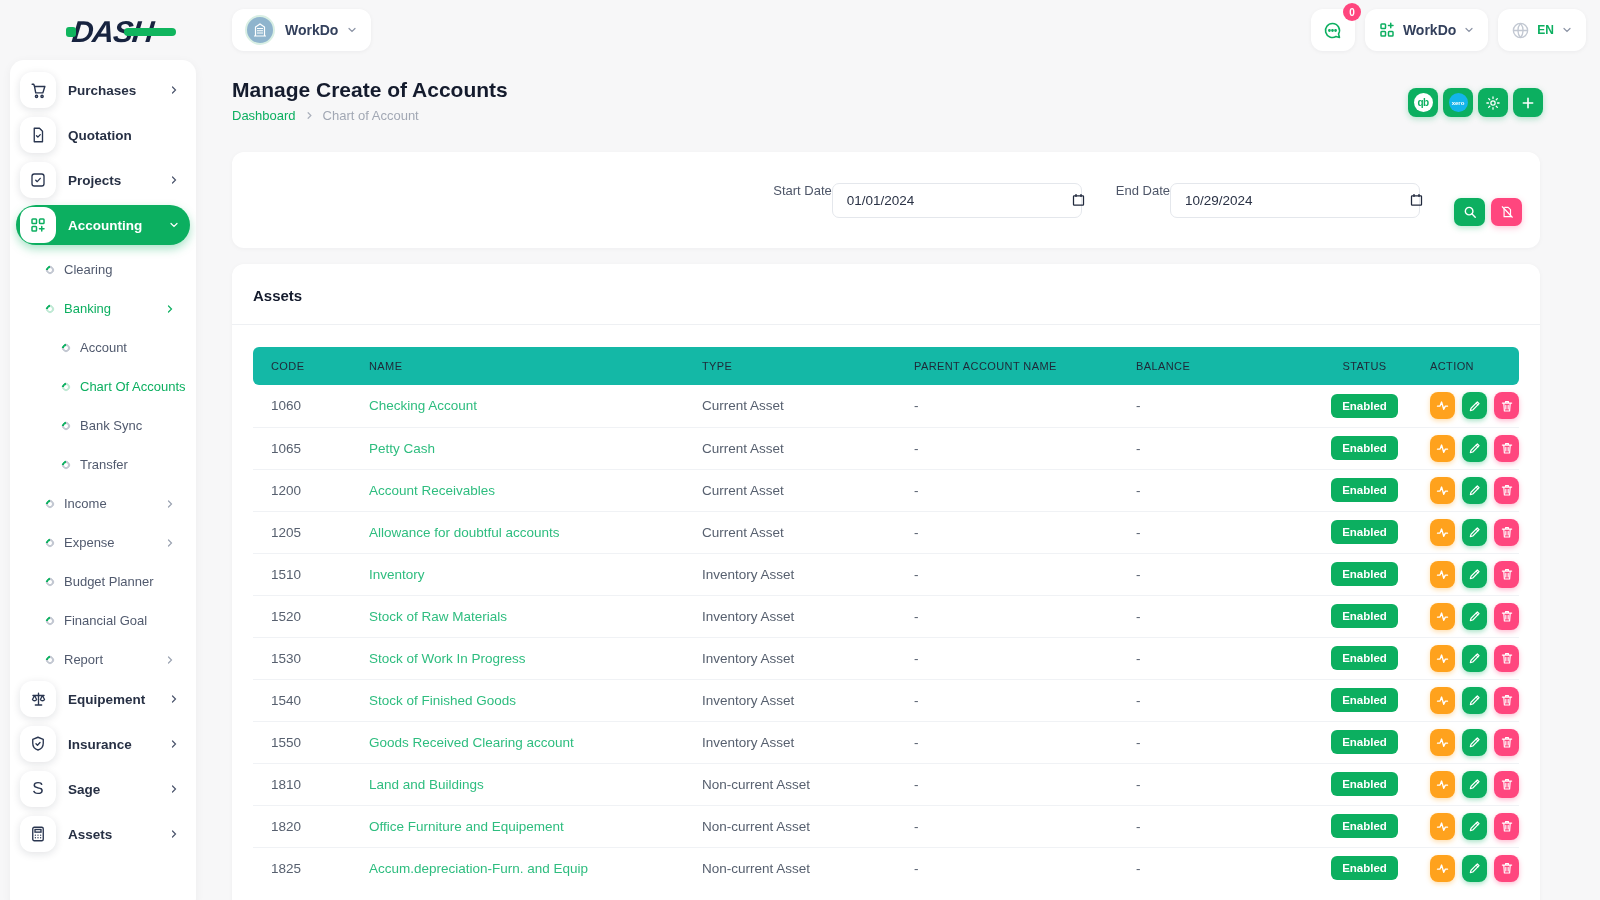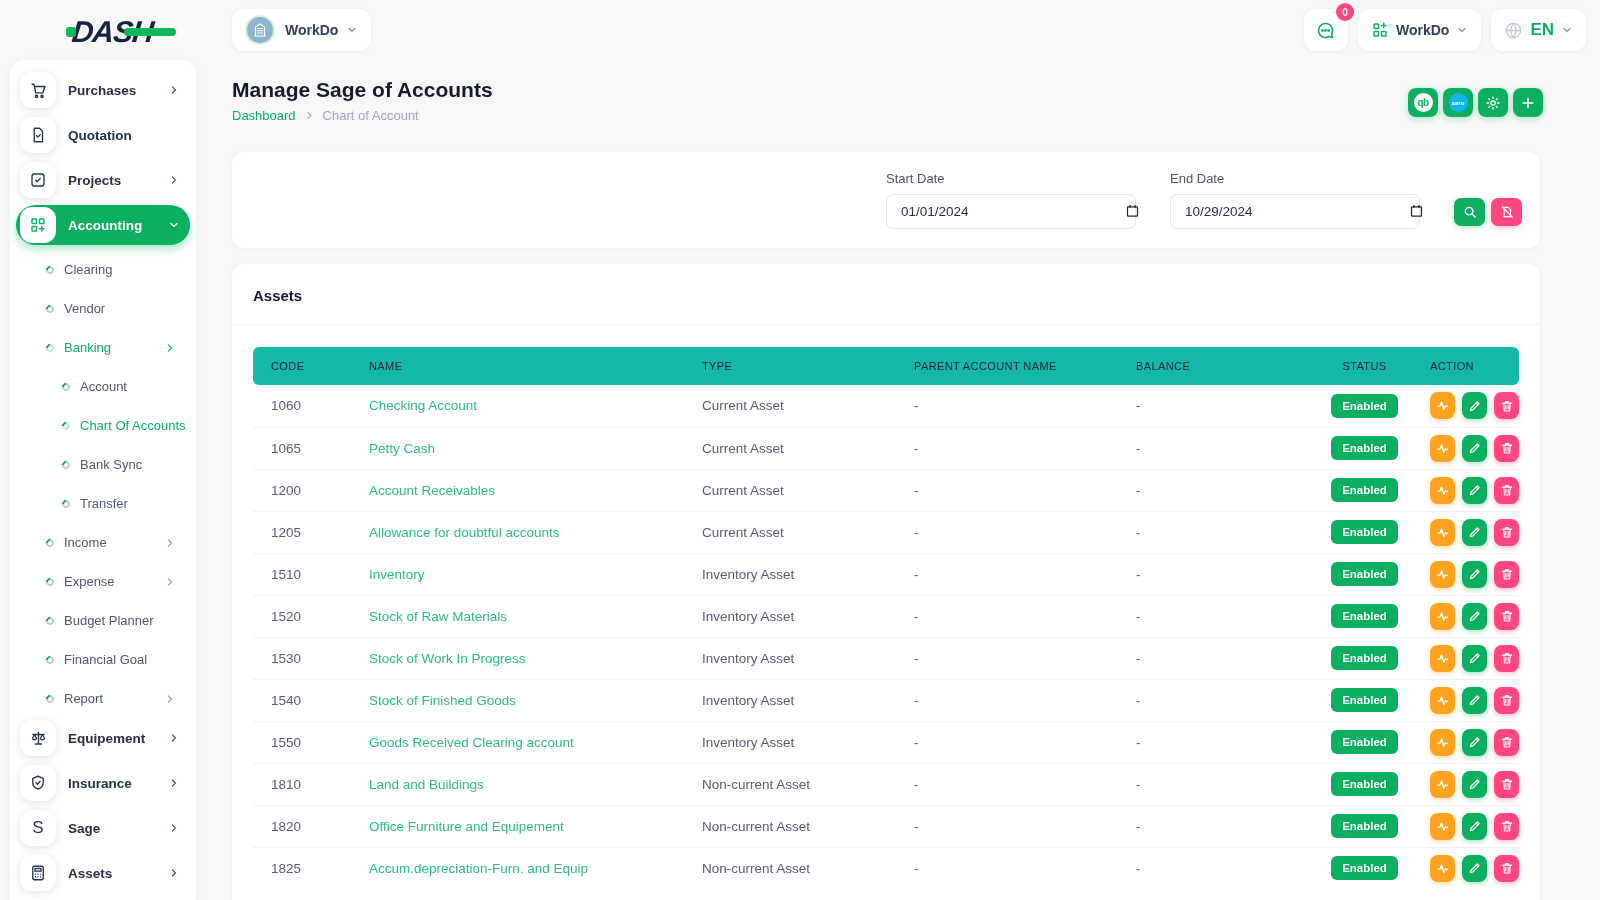--- a/index.html
+++ b/index.html
@@ -55,38 +55,38 @@
   .pill {
     background:#fff; border-radius:12px; height:42px; display:flex; align-items:center;
     padding:0 13px; box-shadow:0 1px 4px rgba(20,27,45,.05); cursor:pointer;
   }
   .ws-pill .avatar { width:30px; height:30px; border-radius:50%; background:#8fb4cd; display:flex; align-items:center; justify-content:center; overflow:hidden; border:2px solid #d9efe4; }
   .ws-pill .name { margin:0 8px 0 10px; font-size:14px; font-weight:700; color:#33405c; }
   .topbar-right { margin-left:auto; display:flex; align-items:center; gap:10px; }
   .icon-btn { position:relative; width:44px; height:42px; background:#fff; border-radius:12px; display:flex; align-items:center; justify-content:center; box-shadow:0 1px 4px rgba(20,27,45,.05); cursor:pointer; }
   .badge { position:absolute; top:-6px; right:-6px; min-width:18px; height:18px; border-radius:9px; background:#ff467e; color:#fff; font-size:10px; font-weight:700; display:flex; align-items:center; justify-content:center; padding:0 5px; }
   .pill .txt { font-size:14px; font-weight:700; color:#33405c; margin:0 7px; }
-  .pill .txt-green { color:#0caf60; font-size:17px; font-weight:700; margin:0 7px; }
+  .pill .txt-green { color:#0caf60; font-size:12px; font-weight:700; margin:0 7px; }
   .chev-sm { color:#8b93a5; display:flex; }
 
   
   .page-title { position:absolute; left:232px; top:78px; font-size:21px; font-weight:700; color:#141b2d; }
   .breadcrumb { position:absolute; left:232px; top:108px; display:flex; align-items:center; gap:8px; font-size:13px; }
   .breadcrumb .bc-link { color:#0caf60; cursor:pointer; }
   .breadcrumb .bc-sep { color:#aab0bc; display:flex; }
   .breadcrumb .bc-cur { color:#a2a8b4; }
   .hdr-tools { position:absolute; top:88px; right:57px; display:flex; gap:5px; }
   .sq-btn { width:30px; height:29px; border-radius:8px; background:#0caf60; display:flex; align-items:center; justify-content:center; cursor:pointer; border:none; color:#fff; box-shadow:0 2px 6px rgba(12,175,96,.3); }
   .qb-circ { width:19px; height:19px; border-radius:50%; background:#fff; color:#0caf60; font-weight:800; font-size:10px; display:flex; align-items:center; justify-content:center; letter-spacing:-.5px; }
   .xero-circ { width:19px; height:19px; border-radius:50%; background:#13b5ea; color:#fff; font-weight:700; font-size:6px; display:flex; align-items:center; justify-content:center; }
 
   
   .card { position:absolute; left:232px; width:1308px; background:#fff; border-radius:12px; box-shadow:0 1px 5px rgba(20,27,45,.04); }
   .filter-card { top:152px; height:96px; display:flex; align-items:center; justify-content:flex-end; padding:0 18px 0 24px; gap:20px; }
-  .fgroup { display:flex; flex-direction:column; }
+  .fgroup { display:flex; flex-direction:row; }
   .fgroup label { font-size:13px; color:#4e5668; margin-bottom:8px; font-weight:500; }
   .date-box { position:relative; width:264px; }
   .date-box input {
     width:250px; height:35px; border:1px solid #e4e7ec; border-radius:7px;
     padding:0 34px 0 14px; font-size:13.5px; color:#2a3245; font-family:"Liberation Sans",sans-serif; outline:none; background:#fff;
   }
   .date-box .cal { position:absolute; right:10px; top:9px; color:#20293d; }
   .fbtns { display:flex; gap:6px; align-items:center; margin-top:24px; }
   .fbtn { width:31px; height:28px; border-radius:7px; border:none; display:flex; align-items:center; justify-content:center; color:#fff; cursor:pointer; }
   .fbtn.search { background:#0caf60; box-shadow:0 2px 6px rgba(12,175,96,.3); }
@@ -180,24 +180,20 @@
       <span class="chev">
         <svg width="12" height="12" viewBox="0 0 24 24" fill="none" stroke="currentColor" stroke-width="2.4" stroke-linecap="round">
           <polyline points="6 9 12 15 18 9"></polyline>
         </svg>
       </span>
     </div>
     <div class="sub-item">
       <span class="dot"></span>
       <span class="lbl">Clearing</span>
     </div>
-    <div class="sub-item">
-      <span class="dot"></span>
-      <span class="lbl">Vendor</span>
-    </div>
     <div class="sub-item hl">
       <span class="dot"></span>
       <span class="lbl">Banking</span>
       <span class="chev">
         <svg width="12" height="12" viewBox="0 0 24 24" fill="none" stroke="currentColor" stroke-width="2.4" stroke-linecap="round">
           <polyline points="9 6 15 12 9 18"></polyline>
         </svg>
       </span>
     </div>
     <div class="sub-item lvl3">
@@ -362,21 +358,21 @@
       <span class="txt-green">EN</span>
       <span class="chev-sm">
         <svg width="12" height="12" viewBox="0 0 24 24" fill="none" stroke="currentColor" stroke-width="2.4" stroke-linecap="round">
             <polyline points="6 9 12 15 18 9"></polyline>
           </svg>
       </span>
     </div>
   </div>
 </header>
 
-<h1 class="page-title">Manage Sage of Accounts</h1>
+<h1 class="page-title">Manage Create of Accounts</h1>
 <div class="breadcrumb">
   <span class="bc-link">Dashboard</span>
   <span class="bc-sep">
     <svg width="11" height="11" viewBox="0 0 24 24" fill="none" stroke="currentColor" stroke-width="2.6" stroke-linecap="round">
         <polyline points="9 6 15 12 9 18"></polyline>
       </svg>
   </span>
   <span class="bc-cur">Chart of Account</span>
 </div>
 

